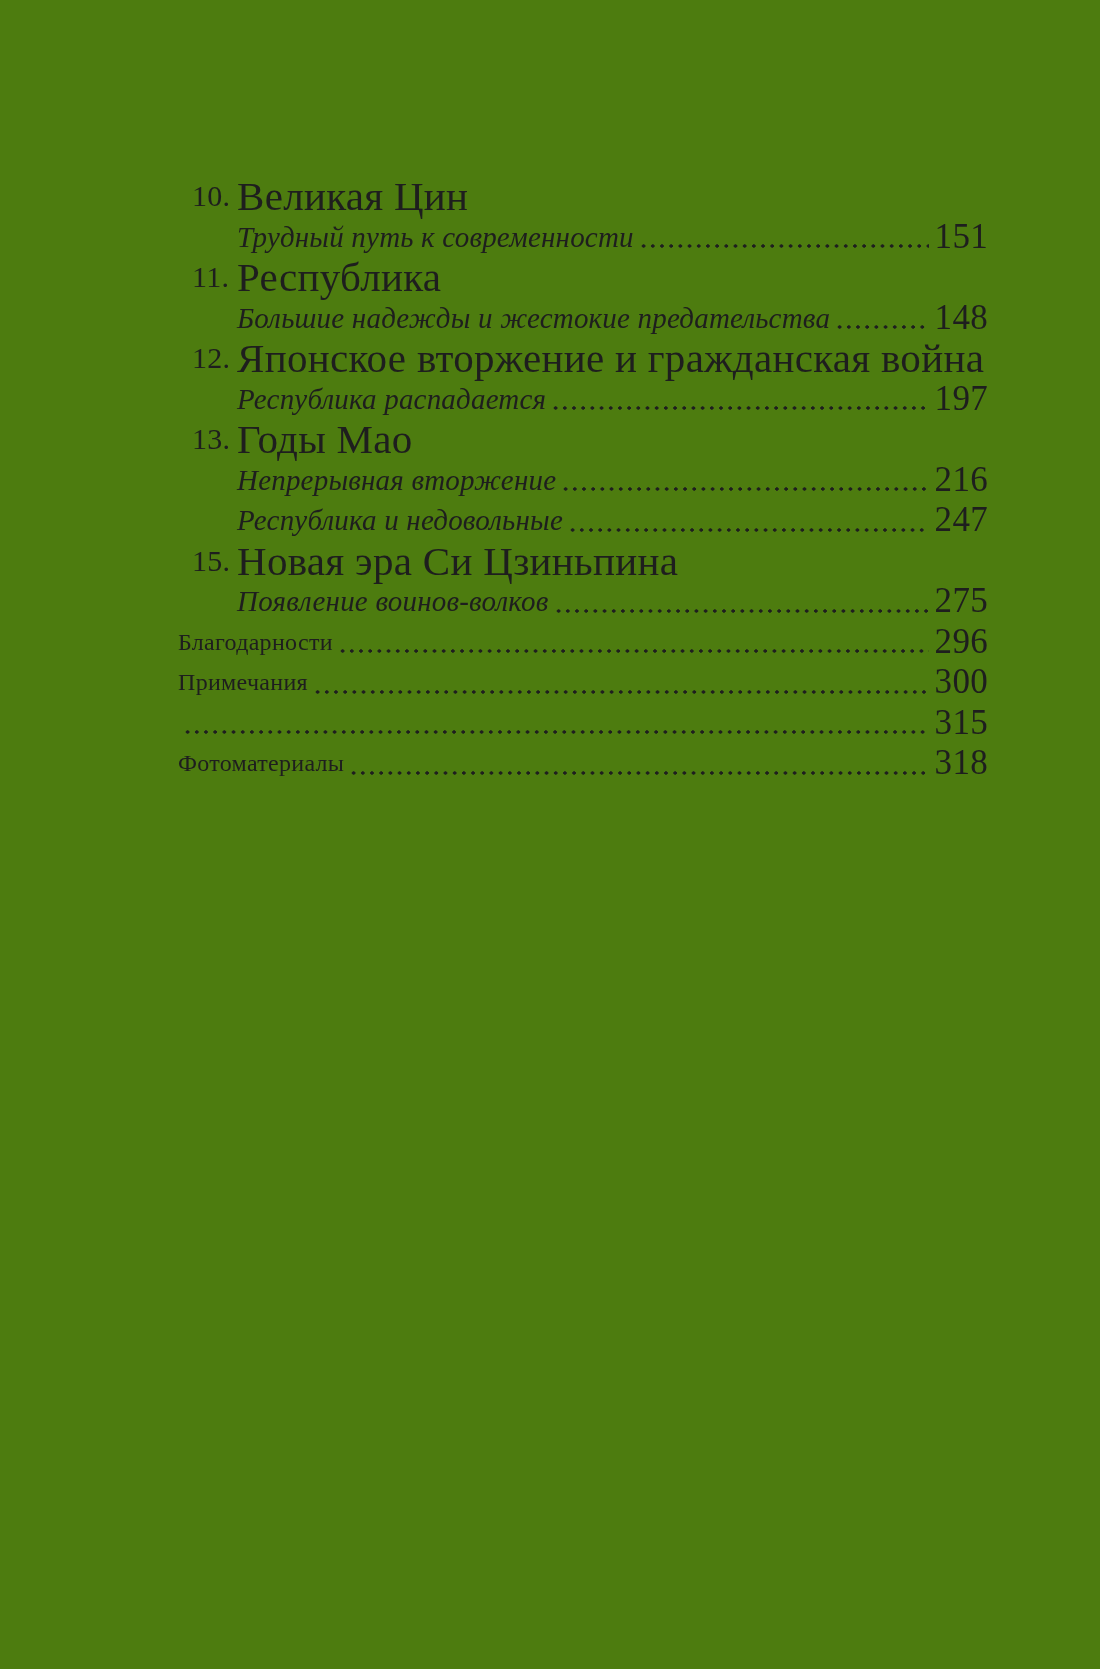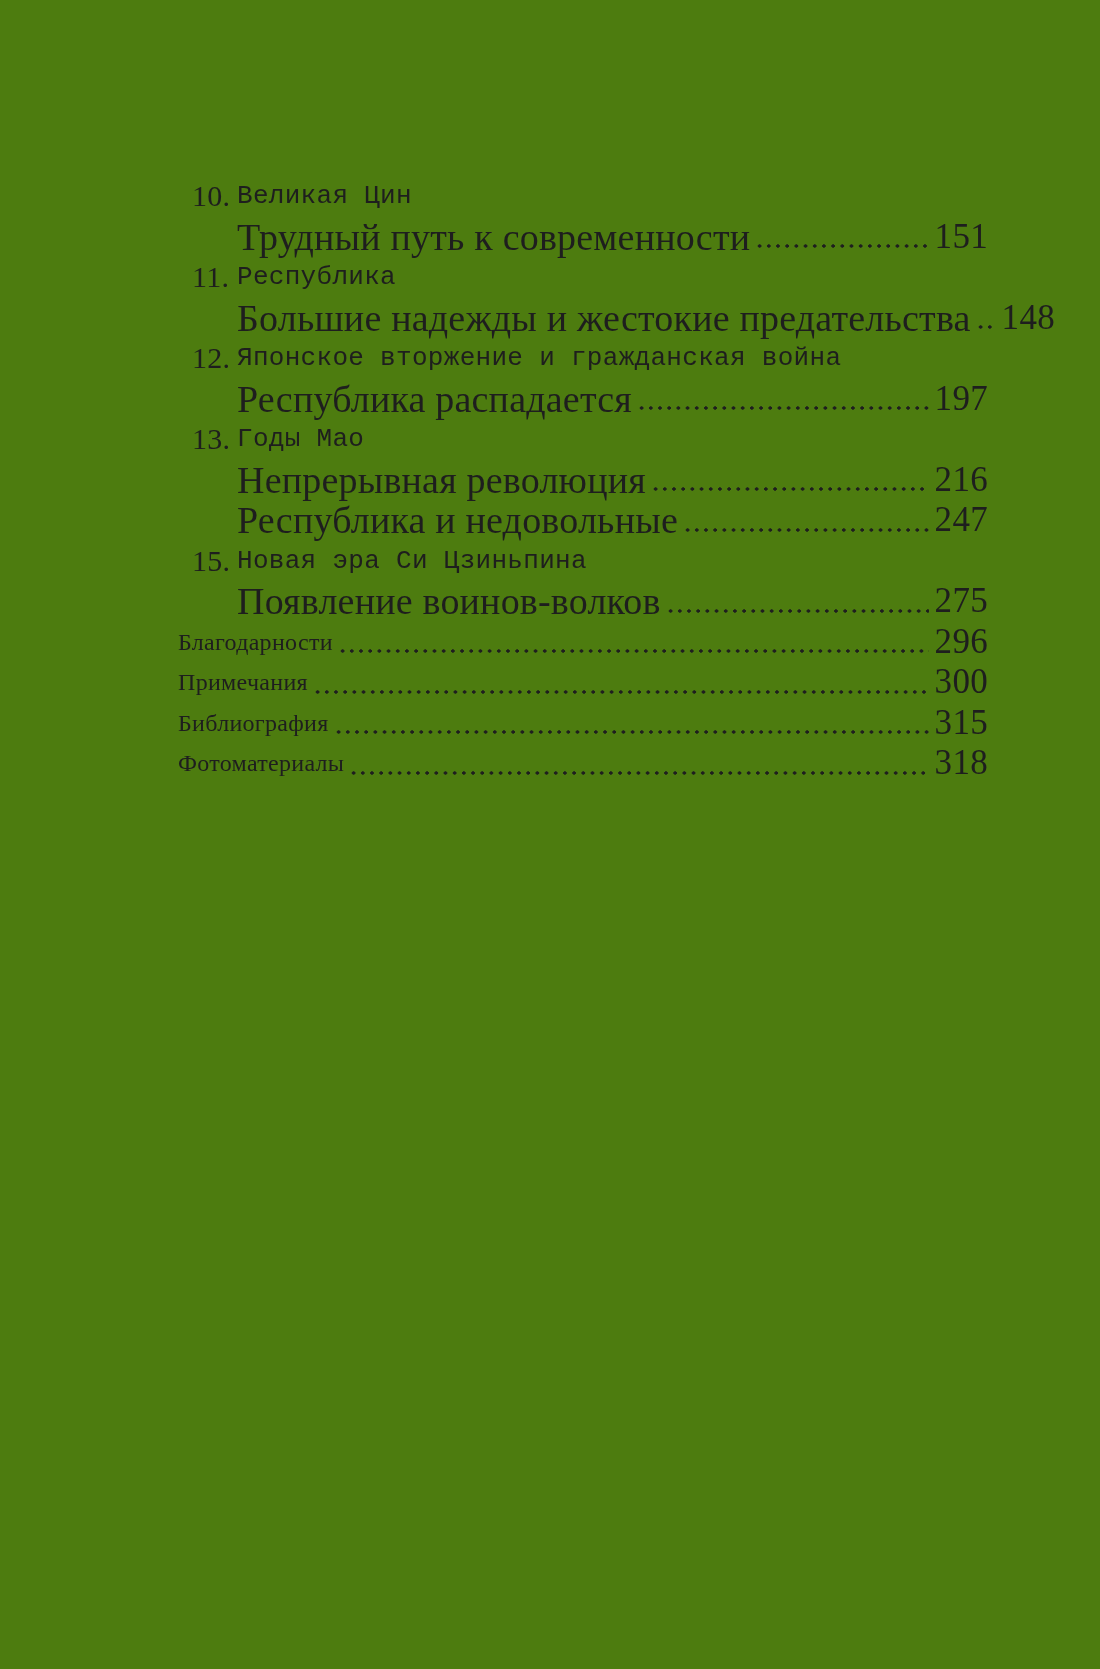--- a/index.html
+++ b/index.html
@@ -30,30 +30,30 @@
   }
   .num {
     flex: 0 0 59px;
     width: 59px;
     padding-left: 14px;
     box-sizing: border-box;
     font-size: 30px;
     letter-spacing: 0.3px;
   }
   .title {
-    font-size: 26px;
+    font-size: 41px;
     letter-spacing: 0.3px;
-    font-family: Liberation Mono, monospace;
   }
   .sub-row {
     padding-left: 59px;
   }
   .subtitle {
     flex: 0 0 auto;
-    font-size: 38px;
+    font-size: 29px;
+    font-style: italic;
     letter-spacing: 0.2px;
   }
   .back-title {
     flex: 0 0 auto;
     font-size: 24px;
     letter-spacing: 0.3px;
   }
   .dots {
     position: relative;
     flex: 1 1 auto;
@@ -119,21 +119,21 @@
         <span class="pagenum">197</span>
       </div>
     </div>
 
     <div class="entry">
       <div class="row">
         <span class="num">13.</span>
         <span class="title">Годы Мао</span>
       </div>
       <div class="row sub-row">
-        <span class="subtitle">Непрерывная революция</span>
+        <span class="subtitle">Непрерывная вторжение</span>
         <span class="dots"></span>
         <span class="pagenum">216</span>
       </div>
     </div>
 
     <div class="entry">
       <div class="row sub-row">
         <span class="subtitle">Республика и недовольные</span>
         <span class="dots"></span>
         <span class="pagenum">247</span>
@@ -156,21 +156,20 @@
       <span class="back-title">Благодарности</span>
       <span class="dots"></span>
       <span class="pagenum">296</span>
     </div>
     <div class="row">
       <span class="back-title">Примечания</span>
       <span class="dots"></span>
       <span class="pagenum">300</span>
     </div>
     <div class="row">
-      <span class="back-title">Библиография</span>
       <span class="dots"></span>
       <span class="pagenum">315</span>
     </div>
     <div class="row">
       <span class="back-title">Фотоматериалы</span>
       <span class="dots"></span>
       <span class="pagenum">318</span>
     </div>
 
   </div>

